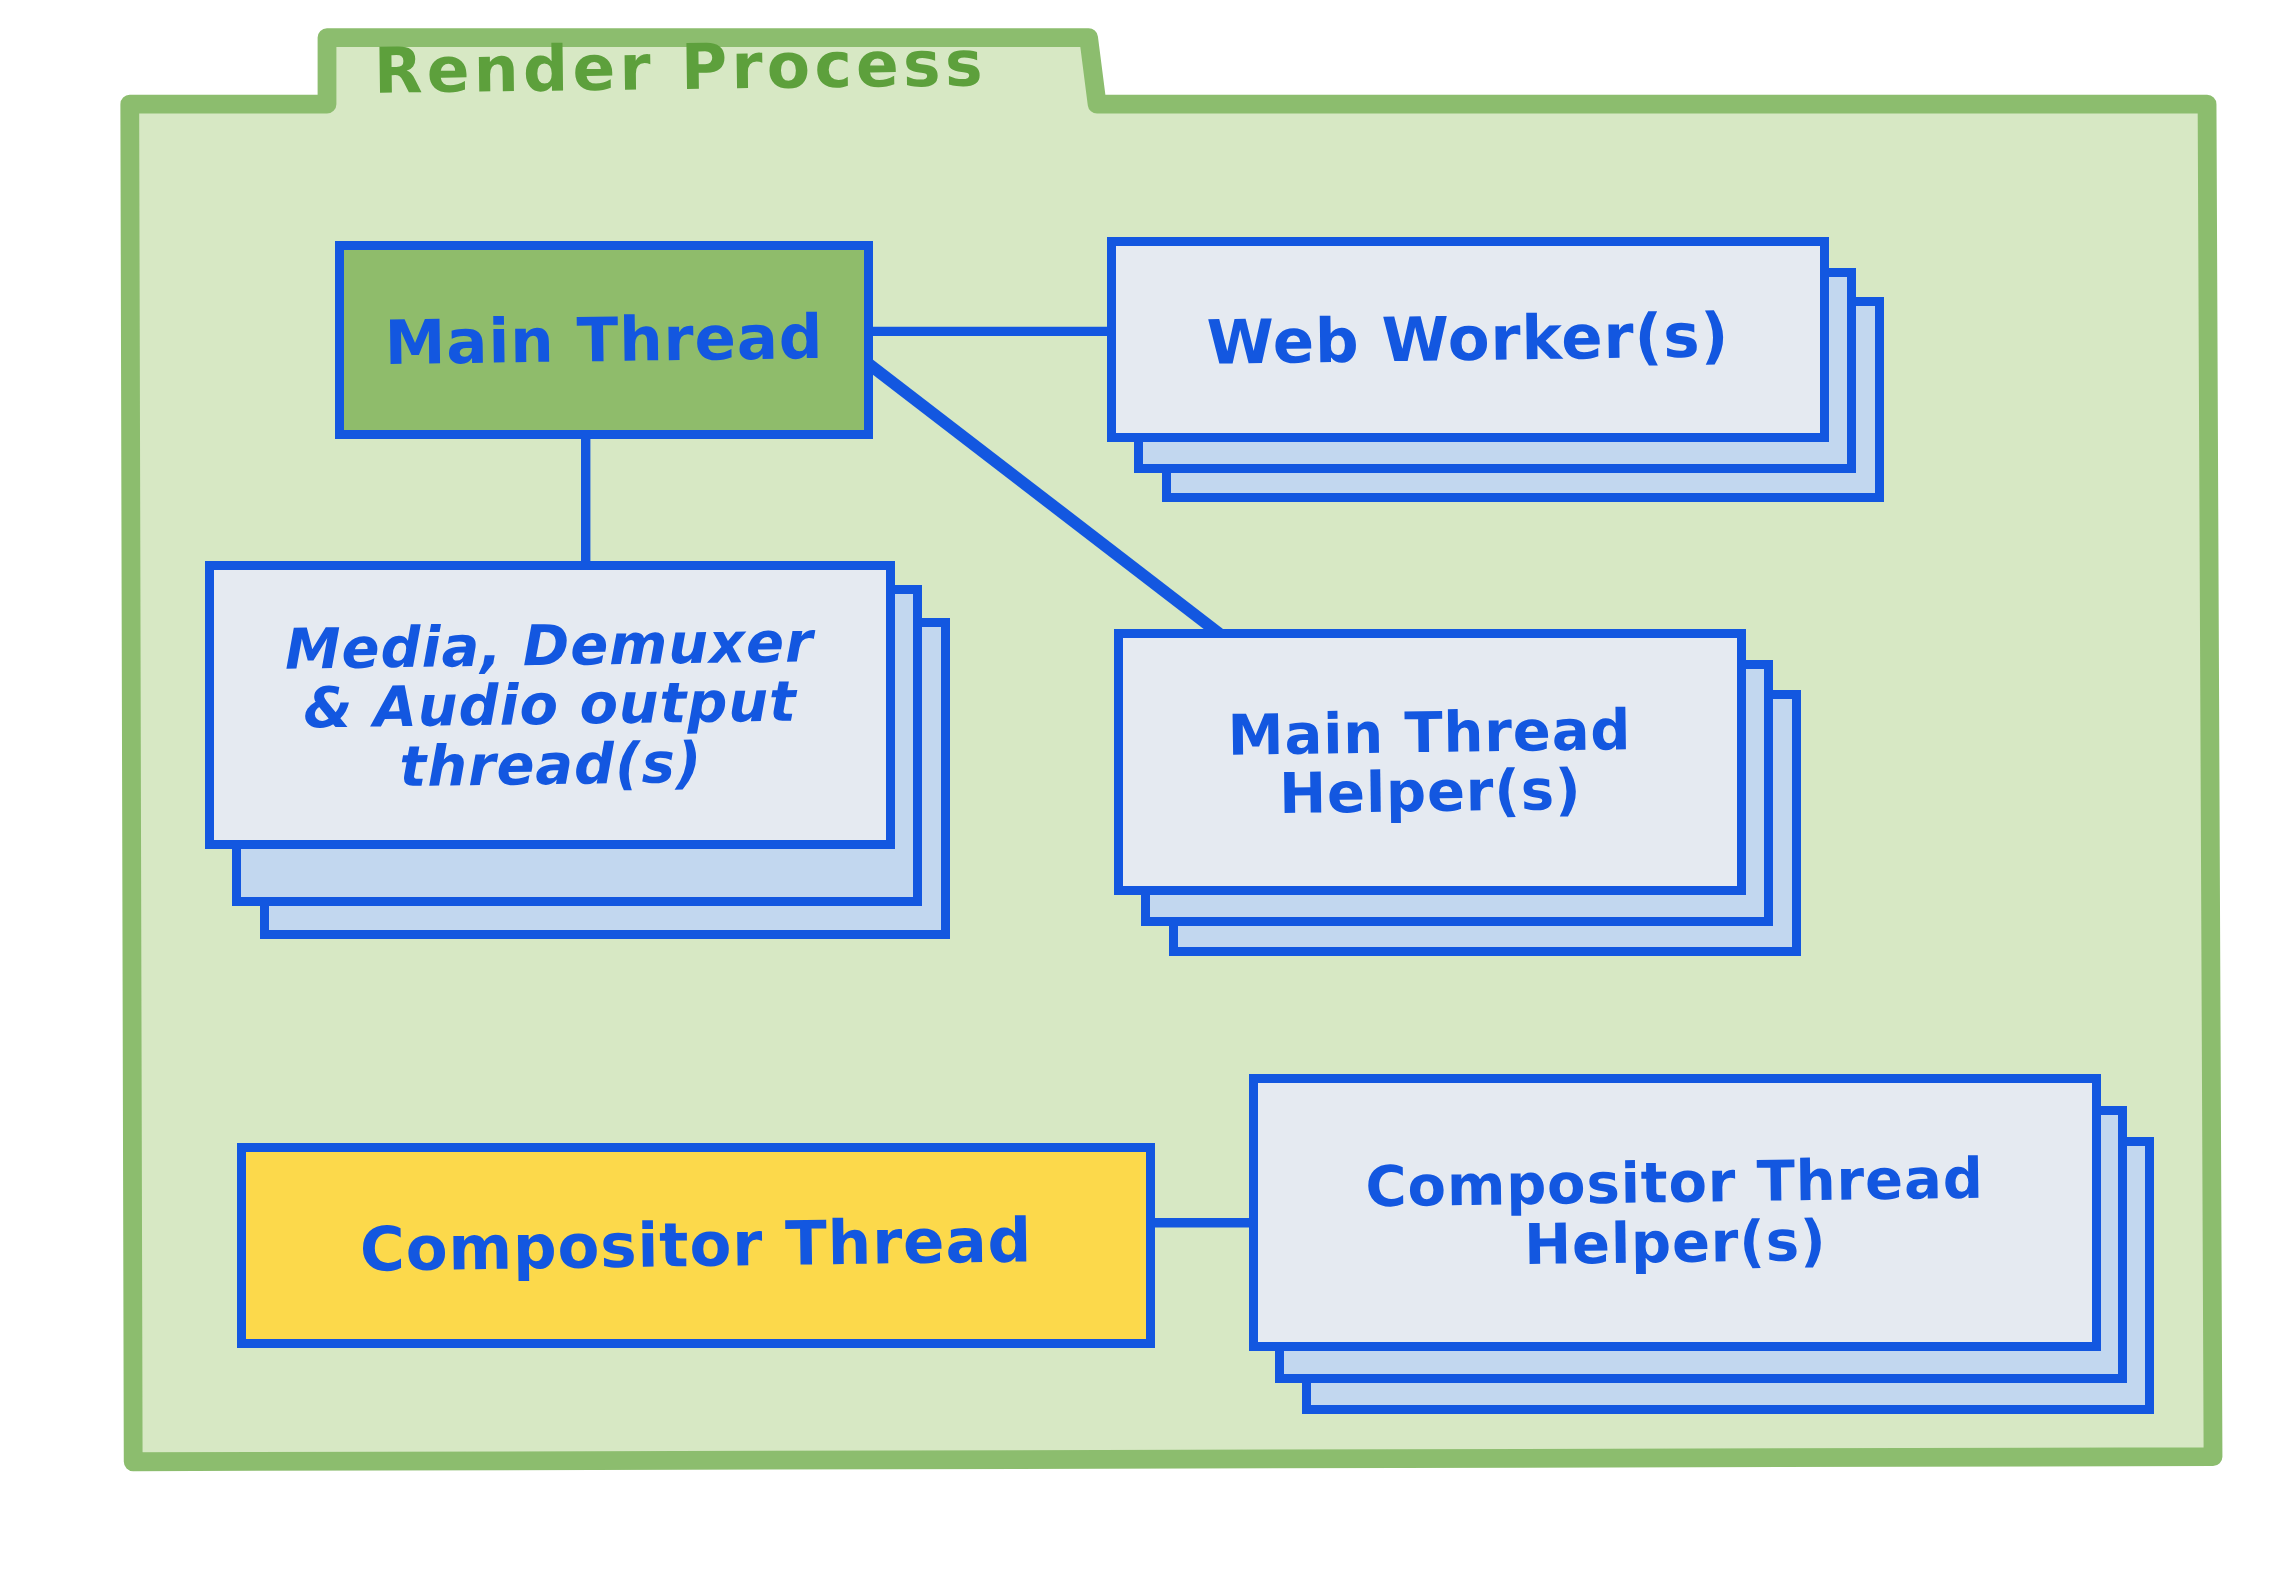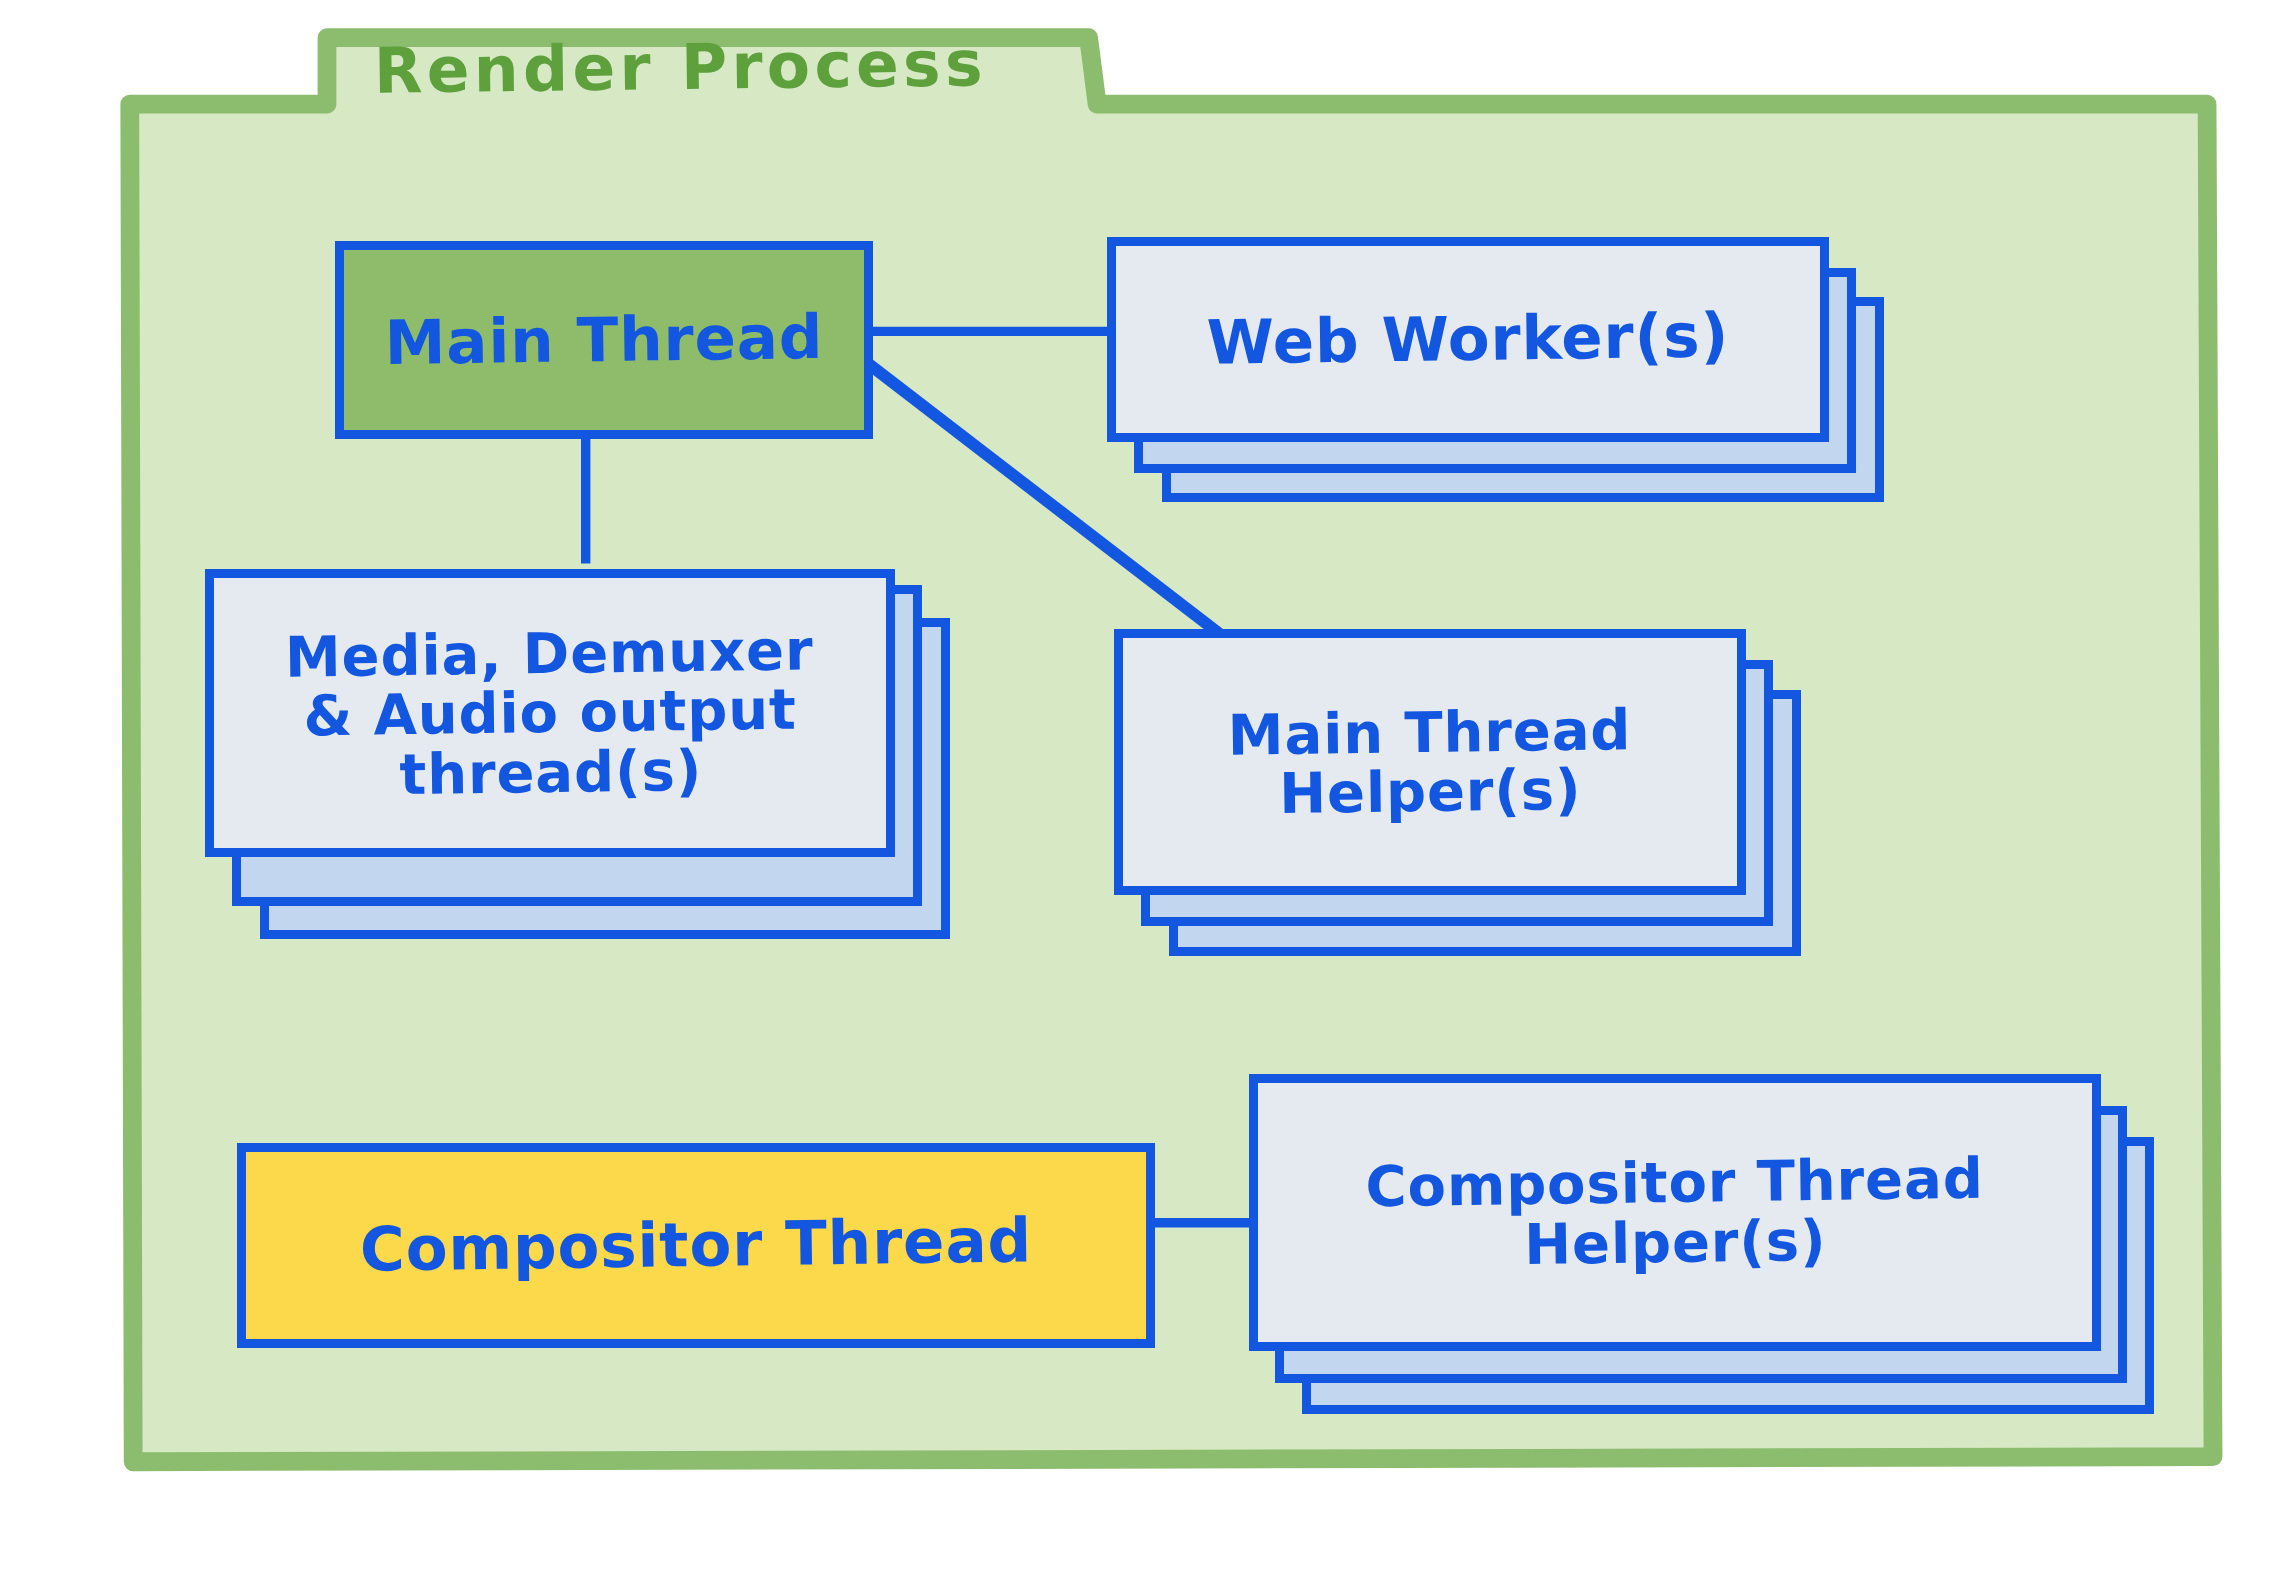--- a/index.html
+++ b/index.html
@@ -96,21 +96,21 @@
   <div class="card front" style="left:0;top:0;width:722px;height:205px;">
     <div class="card-label lbig">
       <span class="line-a">Web Worker(s)</span>
     </div>
   </div>
 </div>
 
 <div class="node" style="left:205px;top:553px;width:769px;height:401px;">
   <div class="card back" style="left:55px;top:65px;width:690px;height:321px;"></div>
   <div class="card back" style="left:27px;top:32px;width:690px;height:321px;"></div>
-  <div class="card front" style="left:0;top:16px;width:690px;height:288px;">
+  <div class="card front" style="left:0;top:8px;width:690px;height:288px;font-style:italic;">
     <div class="card-label lmed" style="flex-direction:column;">
       <span class="line-a">Media, Demuxer</span>
       <span class="line-b">&amp; Audio output</span>
       <span class="line-c">thread(s)</span>
     </div>
   </div>
 </div>
 
 <div class="node" style="left:1114px;top:629px;width:700px;height:342px;">
   <div class="card back" style="left:55px;top:61px;width:632px;height:266px;"></div>

